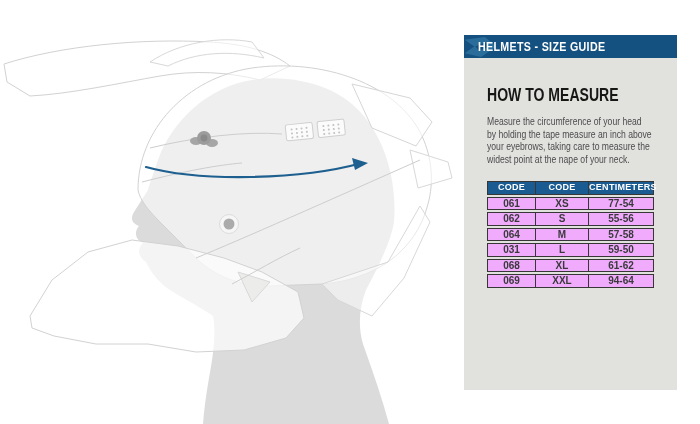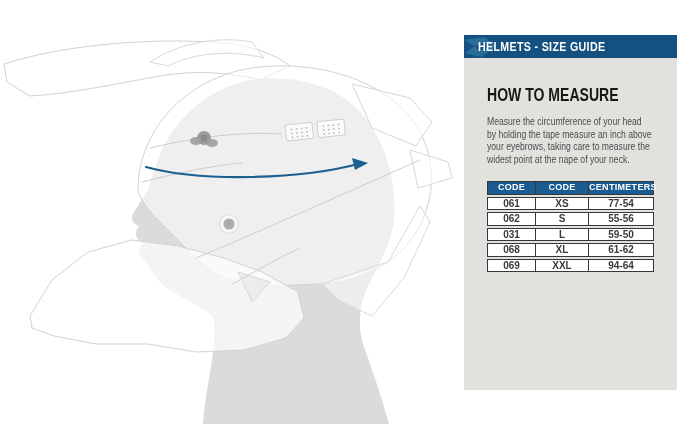--- a/index.html
+++ b/index.html
@@ -26,21 +26,21 @@
   .measure-line{
     display:block;font-size:10.5px;color:#4c4c4e;line-height:12.6px;white-space:nowrap;
     transform:scaleX(.82);transform-origin:left center;
   }
   table.size-table{border-collapse:separate;border-spacing:0 2px;table-layout:fixed;width:167px;}
   .size-table th{
     background:#1a5c92;color:#ffffff;font-size:9px;font-weight:bold;letter-spacing:.3px;
     border:1.5px solid #373737;text-align:center;padding:1px 0;line-height:9.5px;margin-top:12px;
   }
   .size-table td{
-    background:#ffffff;color:#3a3a3c;font-size:10px;font-weight:bold;
+    background:#f0abfc;color:#3a3a3c;font-size:10px;font-weight:bold;
     border:1.5px solid #373737;text-align:center;padding:1px 13px;line-height:9.5px;
   }
   .size-table th + th, .size-table td + td{border-left:none;}
 </style>
 </head>
 <body>
 
 <div class="stage">
 
   <svg class="illustration" viewBox="0 0 464 424">
@@ -163,20 +163,25 @@
             <td>061</td>
             <td>XS</td>
             <td>77-54</td>
           </tr>
           <tr>
             <td>062</td>
             <td>S</td>
             <td>55-56</td>
           </tr>
           <tr>
+            <td>064</td>
+            <td>M</td>
+            <td>57-58</td>
+          </tr>
+          <tr>
             <td>031</td>
             <td>L</td>
             <td>59-50</td>
           </tr>
           <tr>
             <td>068</td>
             <td>XL</td>
             <td>61-62</td>
           </tr>
           <tr>

